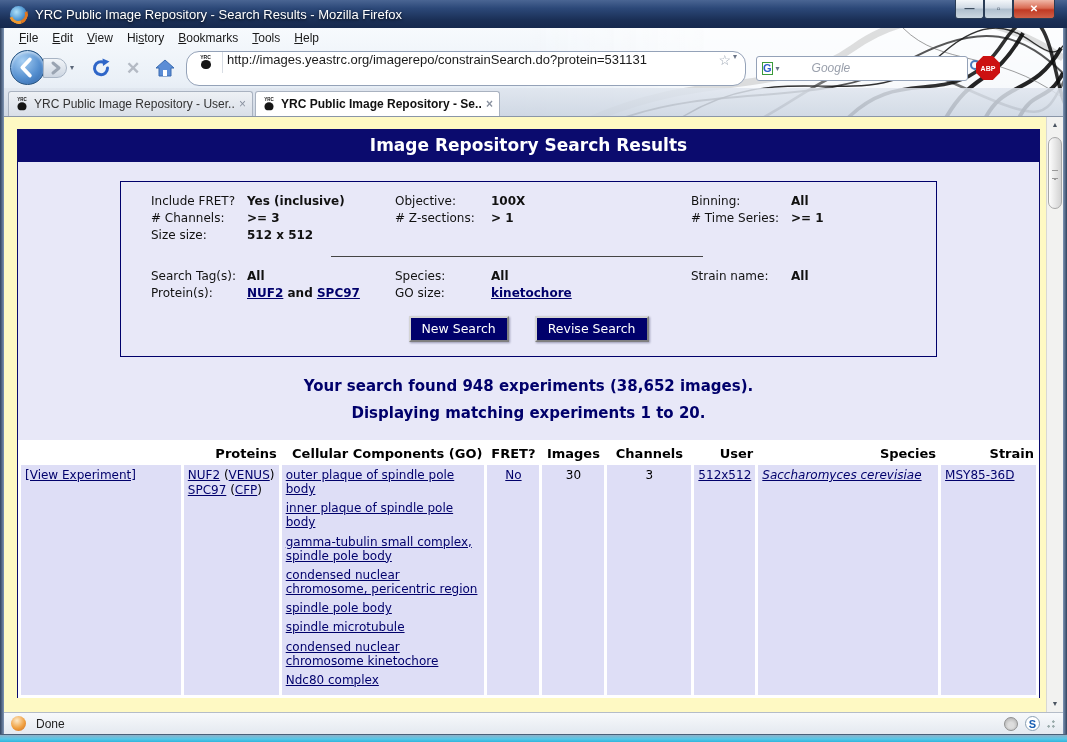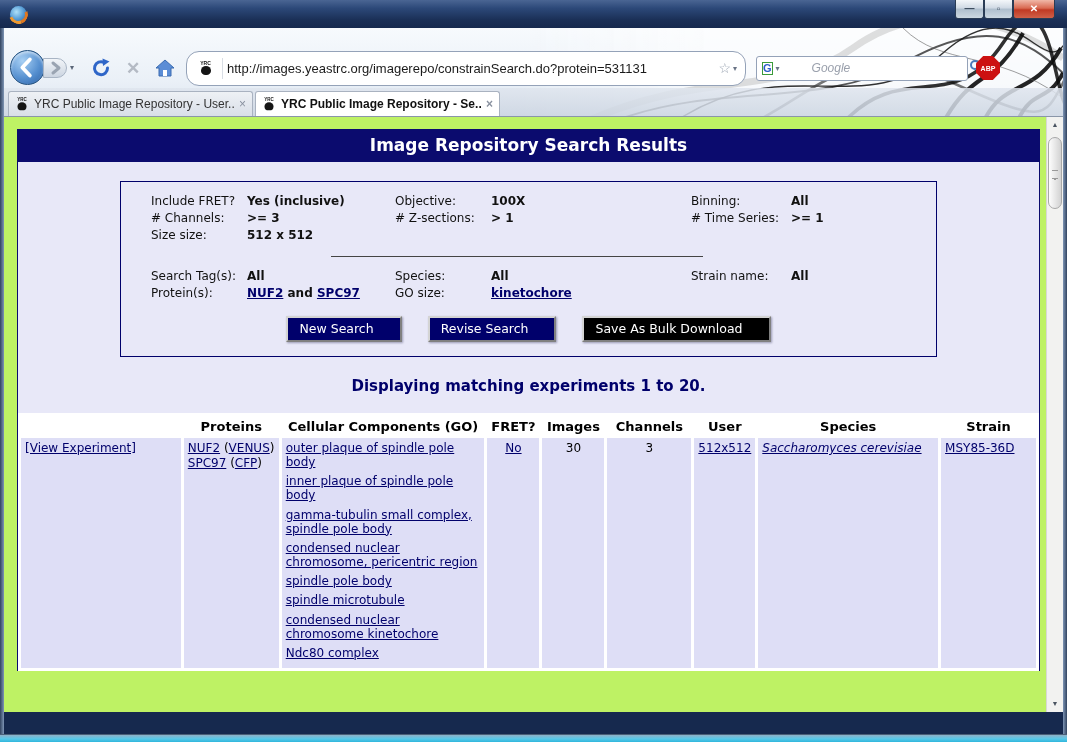--- a/index.html
+++ b/index.html
@@ -45,21 +45,21 @@
     background:radial-gradient(circle at 35% 30%, #a8d0f4 0%, #5690d0 55%, #2a5fa4 100%);
     border:1px solid #22507e; box-shadow:inset 0 2px 3px rgba(255,255,255,.6); cursor:pointer;}
   .btn-fwd { position:absolute; left:33px; top:8px; width:24px; height:20px; border-radius:0 10px 10px 0;
     background:linear-gradient(180deg,#f2f5f9,#ccd5e1); border:1px solid #a8b4c4; cursor:pointer;}
   .nav-caret { position:absolute; left:60px; top:13px; font-size:8px; color:#5a6678; cursor:pointer;}
   .nav-ico { width:26px; height:26px; margin-left:6px; display:flex; align-items:center; justify-content:center;
     cursor:pointer; flex:0 0 auto;}
   .stop-x { font-size:17px; font-weight:bold; color:#b4bac4; }
   
   .urlbar { position:relative; margin-left:8px; width:560px; height:35px; background:#fff;
-    border:1px solid #94a2b8; border-radius:13px; display:flex; align-items:center; flex:0 0 auto;}
+    border:1px solid #94a2b8; border-radius:13px; display:flex; align-items:flex-start; flex:0 0 auto;}
   .site-pill { width:34px; height:21px; margin-left:2px; border-right:1px solid #d8dde4;
     display:flex; align-items:center; justify-content:center; }
   .yrc-ico { position:relative; width:14px; height:15px; font-size:5px; font-weight:bold; color:#111;
     text-align:center; line-height:5px;}
   .yrc-ico::after { content:""; position:absolute; left:2px; top:5px; width:10px; height:9px;
     background:#151515; border-radius:50% 50% 45% 45%; }
   .url-text { flex:1; border:none; outline:none; font-size:13px; color:#1a1a1a;
     font-family:"Liberation Sans",sans-serif; background:transparent; padding:0 4px;}
   .url-star { font-size:14px; color:#9aa4b2; margin-right:2px; cursor:pointer;}
   .url-caret { font-size:8px; color:#6a7486; margin-right:8px; cursor:pointer;}
@@ -83,21 +83,21 @@
   .tabs { display:flex; height:100%; padding:3px 0 0 4px; }
   .tab { width:245px; display:flex; align-items:center; padding:0 6px; margin-right:2px;
     border:1px solid #a9b2c0; border-bottom:none; border-radius:3px 3px 0 0;
     background:linear-gradient(180deg,#eef1f5,#d9dfe8); font-size:12px; color:#333; cursor:pointer;}
   .tab.active { background:#fff; font-weight:bold; color:#111; }
   .tab .yrc-ico { transform:scale(.9); flex:0 0 auto; }
   .tab-title { flex:1; overflow:hidden; white-space:nowrap; margin-left:5px;}
   .tab-close { color:#8a92a0; font-size:12px; margin-left:4px; cursor:pointer;}
 
   
-  .viewport { position:absolute; left:4px; right:4px; top:116px; height:596px; background:#bef264;
+  .viewport { position:absolute; left:4px; right:4px; top:116px; height:596px; background:#fef9c3;
     overflow:hidden; z-index:4; border-top:1px solid #8a96a8;}
   .pagepane { position:absolute; left:0; top:0; right:17px; bottom:0; overflow:hidden;
     font-family:"DejaVu Sans", sans-serif;}
   
   .scrollbar { position:absolute; right:0; top:0; width:17px; bottom:0; background:#f2f2f0;
     border-left:1px solid #d8d8d4;}
   .sb-arrow { height:16px; text-align:center; font-size:7px; color:#4a5460; line-height:16px; cursor:pointer;}
   .sb-thumb { position:absolute; left:1px; top:20px; width:14px; height:72px; border-radius:7px;
     background:linear-gradient(90deg,#fdfdfd,#d2d2d2); border:1px solid #a8a8a8; cursor:grab;}
   .sb-thumb::after { content:""; position:absolute; left:3px; right:3px; top:32px; height:7px;
@@ -111,31 +111,31 @@
   .section-top { background:#e8e8f8; padding:19px 0 18px 0; }
   .params-box { width:817px; margin:0 auto; border:1px solid #00006b; padding:12px 14px 14px 14px; }
   .params-title { text-align:center; color:#00006b; font-weight:bold; font-size:12.5px; margin-bottom:8px;}
   .params-grid { display:grid; grid-template-columns:96px 148px 96px 200px 100px 1fr; row-gap:3px;
     padding-left:16px; font-size:12px; color:#111;}
   .p-label { font-weight:normal; }
   .p-value { font-weight:bold; }
   .p-value a, .link { color:#00006b; text-decoration:underline; cursor:pointer; }
   .divider { border:none; border-top:1px solid #444; width:372px; margin:14px 0 12px 196px; }
   .btn-row { display:flex; justify-content:center; gap:26px; margin-top:16px; }
-  .pbtn { font-family:"DejaVu Sans",sans-serif; font-size:12.5px; color:#fff; padding:3px 26px 4px 11px;
+  .pbtn { font-family:"DejaVu Sans",sans-serif; font-size:12.5px; color:#fff; padding:3px 11px 4px 11px;
     border:2px outset #d4d4d4; box-shadow:1px 1px 2px #9a9ab4; cursor:pointer;}
   .pbtn.navy { background:#00006b; }
   .pbtn.black { background:#000; }
   .results-line { text-align:center; color:#00006b; font-weight:bold; font-size:15px; margin-top:20px;}
   .results-line + .results-line { margin-top:9px; }
 
   .section-table { background:#fff; padding:2px 0 0 0; }
   table.results { border-collapse:separate; border-spacing:3px; margin-left:0; width:1021px;
     font-size:12px; }
-  table.results th { text-align:center; font-size:13px; color:#000; padding:1px 2px; background:#fff;
+  table.results th { text-align:right; font-size:13px; color:#000; padding:1px 2px; background:#fff;
     font-family:"DejaVu Sans",sans-serif;}
   table.results th.c-center { text-align:center; }
   table.results td { background:#dedef6; vertical-align:top; padding:3px 4px; }
   td.c-center { text-align:center; }
   .comp-item { margin-bottom:5px; line-height:1.18; }
   .prot-line { margin-bottom:1px; }
   .italic { font-style:italic; }
   col.c-view{width:160px} col.c-prot{width:95px} col.c-comp{width:203px} col.c-fret{width:52px}
   col.c-img{width:62px} col.c-chan{width:84px} col.c-size{width:58px} col.c-spec{width:180px} col.c-strain{width:95px}
 
@@ -154,20 +154,21 @@
     radial-gradient(circle at 80% 80%, #9aa 1px, transparent 1.5px),
     radial-gradient(circle at 20% 80%, #9aa 1px, transparent 1.5px);}
 </style>
 </head>
 <body>
 
 <div class="stage">
 
   <div class="titlebar">
     <div class="ff-icon"></div>
+    <div class="title-text">YRC Public Image Repository - Search Results - Mozilla Firefox</div>
     <div class="win-controls">
       <div class="win-btn">—</div>
       <div class="win-btn">▫</div>
       <div class="win-btn close">✕</div>
     </div>
   </div>
 
   <div class="chrome">
     <svg class="persona" viewBox="0 0 540 88" preserveAspectRatio="none">
       <defs>
@@ -179,20 +180,29 @@
       <rect x="0" y="0" width="540" height="88" fill="url(#fade)"></rect>
       <path d="M60,95 C180,40 260,70 330,20 S480,-10 540,30" stroke="#bbb" stroke-width="7" fill="none" opacity=".5"></path>
       <path d="M100,90 C200,55 300,80 380,35 S500,5 545,50" stroke="#222" stroke-width="2" fill="none" opacity=".8"></path>
       <path d="M150,95 C260,20 340,95 420,25 S520,60 545,10" stroke="#111" stroke-width="1.4" fill="none" opacity=".9"></path>
       <path d="M230,95 C300,60 330,10 430,55 S520,90 548,40" stroke="#333" stroke-width="2.6" fill="none" opacity=".7"></path>
       <path d="M320,95 C380,30 430,90 480,15 S530,70 545,80" stroke="#000" stroke-width="3.5" fill="none" opacity=".85"></path>
       <path d="M420,95 C450,40 470,60 500,5 M460,95 C480,50 510,70 538,20 M495,92 C510,60 525,75 540,45" stroke="#000" stroke-width="4" fill="none" opacity=".9"></path>
       <path d="M380,0 C420,40 470,20 540,70" stroke="#555" stroke-width="1" fill="none" opacity=".6"></path>
     </svg>
 
+    <div class="menubar" id="menubar">
+        <span class="menu-item"><u>F</u>ile</span>
+        <span class="menu-item"><u>E</u>dit</span>
+        <span class="menu-item"><u>V</u>iew</span>
+        <span class="menu-item">Hi<u>s</u>tory</span>
+        <span class="menu-item"><u>B</u>ookmarks</span>
+        <span class="menu-item"><u>T</u>ools</span>
+        <span class="menu-item"><u>H</u>elp</span>
+      </div>
 
     <div class="navbar">
       <div class="nav-cluster">
         <div class="btn-back">
           <svg width="33" height="33" viewBox="0 0 35 35">
               <polyline points="20,9 12,17.5 20,26" fill="none" stroke="#fff" stroke-width="4" stroke-linecap="round" stroke-linejoin="round"></polyline>
             </svg>
         </div>
         <div class="btn-fwd">
           <svg width="22" height="18" viewBox="0 0 22 18">
@@ -295,23 +305,23 @@
                 <span class="p-label">Protein(s):</span>
                 <span class="p-value"><a class="link">NUF2</a> and <a class="link">SPC97</a></span>
                 <span class="p-label">GO size:</span>
                 <span class="p-value"><a class="link">kinetochore</a></span>
                 <span class="p-label"></span>
                 <span class="p-value"></span>
               </div>
             <div class="btn-row" id="param-buttons">
                 <button class="pbtn navy">New Search</button>
                 <button class="pbtn navy">Revise Search</button>
-                <button class="pbtn black">Save As Bulk Download</button>
               </div>
           </div>
+          <div class="results-line">Your search found 948 experiments (38,652 images).</div>
           <div class="results-line">Displaying matching experiments 1 to 20.</div>
         </div>
 
         <div class="section-table">
           <table class="results">
             <colgroup>
               <col class="c-view">
                 <col class="c-prot">
                 <col class="c-comp">
                 <col class="c-fret">
@@ -364,17 +374,26 @@
       </div>
     </div>
 
     <div class="scrollbar">
       <div class="sb-arrow">▲</div>
       <div class="sb-thumb"></div>
       <div class="sb-arrow down">▼</div>
     </div>
   </div>
 
+  <div class="statusbar">
+    <div class="fox-ico"></div>
+    <span>Done</span>
+    <div class="status-right">
+      <div class="monkey-ico"></div>
+      <div class="s-ico">S</div>
+      <div class="grip"></div>
+    </div>
+  </div>
 
   <div class="frame-left"></div>
   <div class="frame-right"></div>
   <div class="frame-bottom"></div>
 </div>
 
 </body></html>

